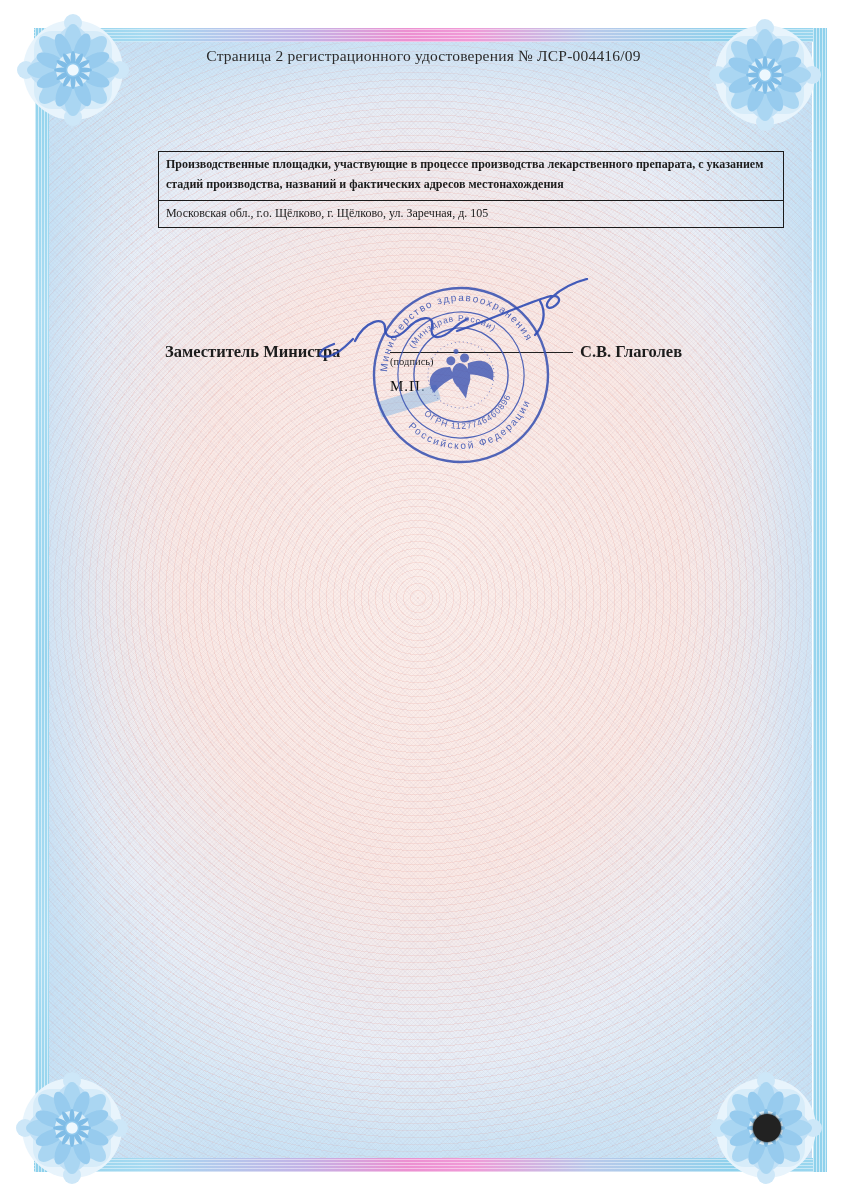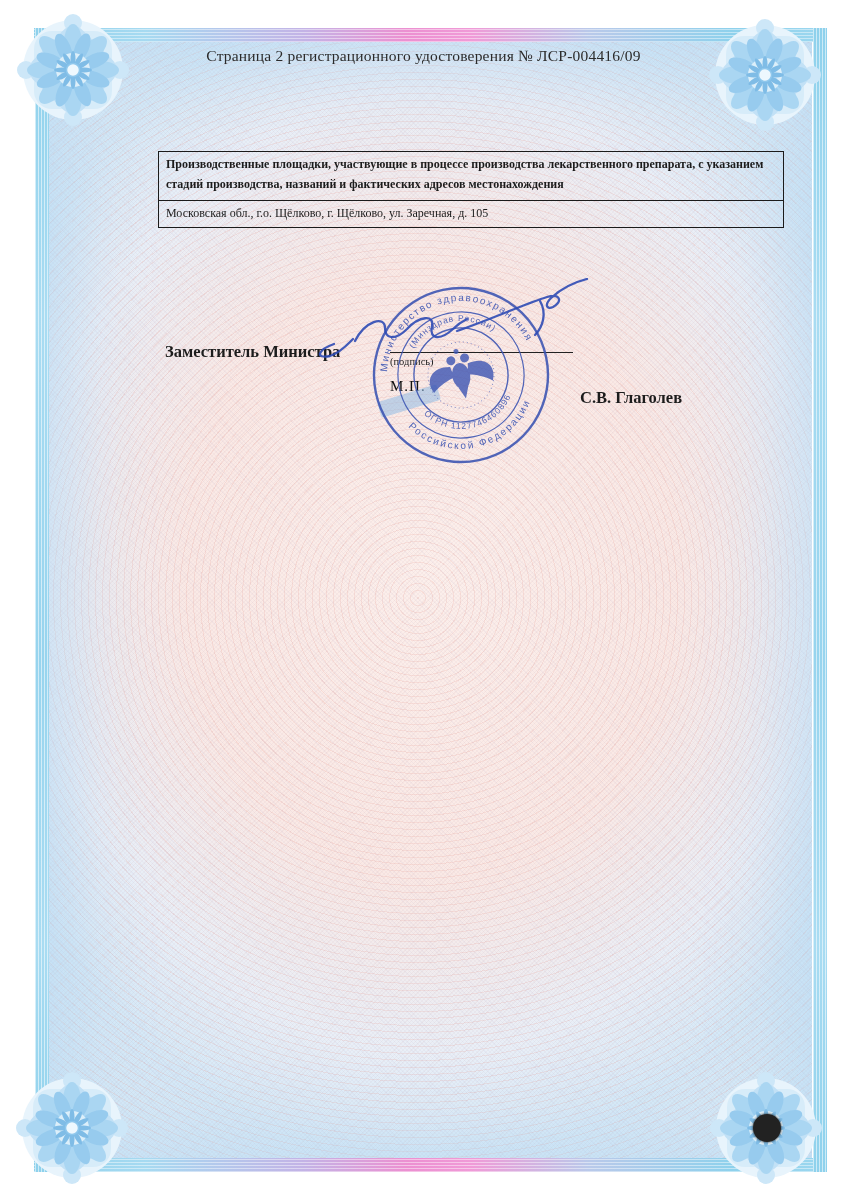--- a/index.html
+++ b/index.html
@@ -34,21 +34,21 @@
     font-size:15.5px;letter-spacing:0.2px;color:#2b2b2b;}
   .cert-table{position:absolute;left:113px;top:151px;width:624px;
     border:1.6px solid #1b1b1b;font-size:12px;line-height:19.5px;background:rgba(255,255,255,0.02);margin-left:45px;}
   .t-head{border-bottom:1.4px solid #1b1b1b;font-weight:bold;padding:3px 7px 6px 7px;}
   .t-mid{display:flex;border-bottom:1.4px solid #1b1b1b;}
   .t-cell-l{width:344px;border-right:1.4px solid #1b1b1b;padding:3px 7px;
     font-style:italic;font-weight:600;}
   .t-cell-r{flex:1;padding:3px 7px;white-space:pre-line;}
   .t-addr{padding:3px 7px;min-height:20px;}
   .sig-left{position:absolute;left:117px;top:342px;font-weight:bold;font-size:16.5px;margin-left:48px;}
-  .sig-right{position:absolute;left:580px;top:342px;font-weight:bold;font-size:16.5px;margin-top:46px;}
+  .sig-right{position:absolute;left:580px;top:342px;font-weight:bold;font-size:16.5px;}
   .sig-line{position:absolute;left:390px;top:352px;width:183px;height:0;border-top:1.2px solid #222;}
   .sig-caption{position:absolute;left:390px;top:356px;width:183px;text-align:left;
     font-size:10.5px;color:#222;}
   .seal-mark{position:absolute;left:390px;top:378px;width:140px;text-align:left;
     font-size:15px;letter-spacing:1px;color:#111;}
   
   .stamp{position:absolute;left:366px;top:280px;opacity:0.88;}
   .stamp-flare{position:absolute;left:378px;top:393px;width:62px;height:16px;
     background:rgba(146,188,228,0.55);transform:rotate(-17deg);border-radius:2px;}
   .autograph{position:absolute;left:295px;top:278px;}

